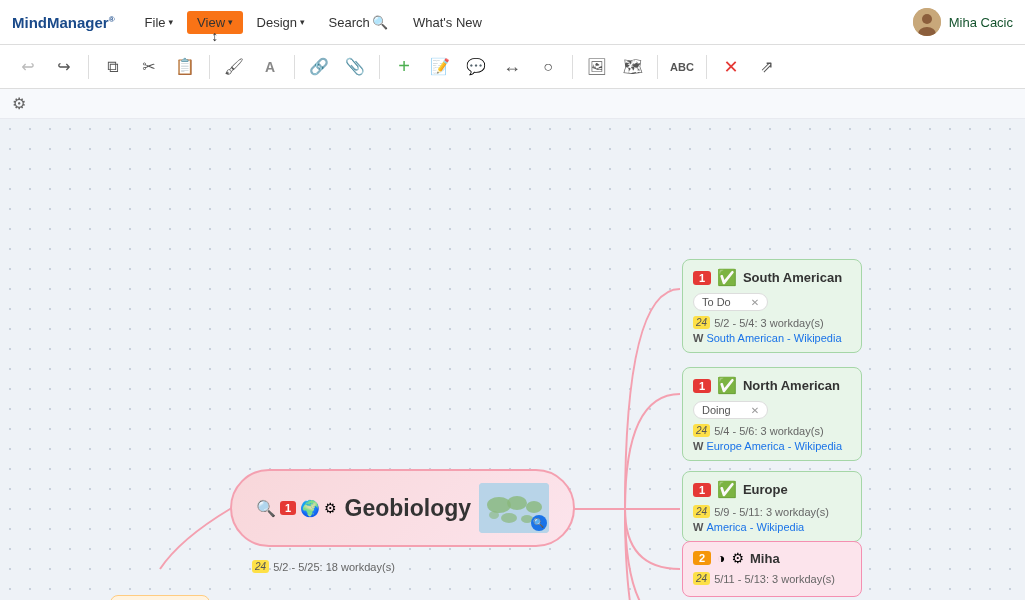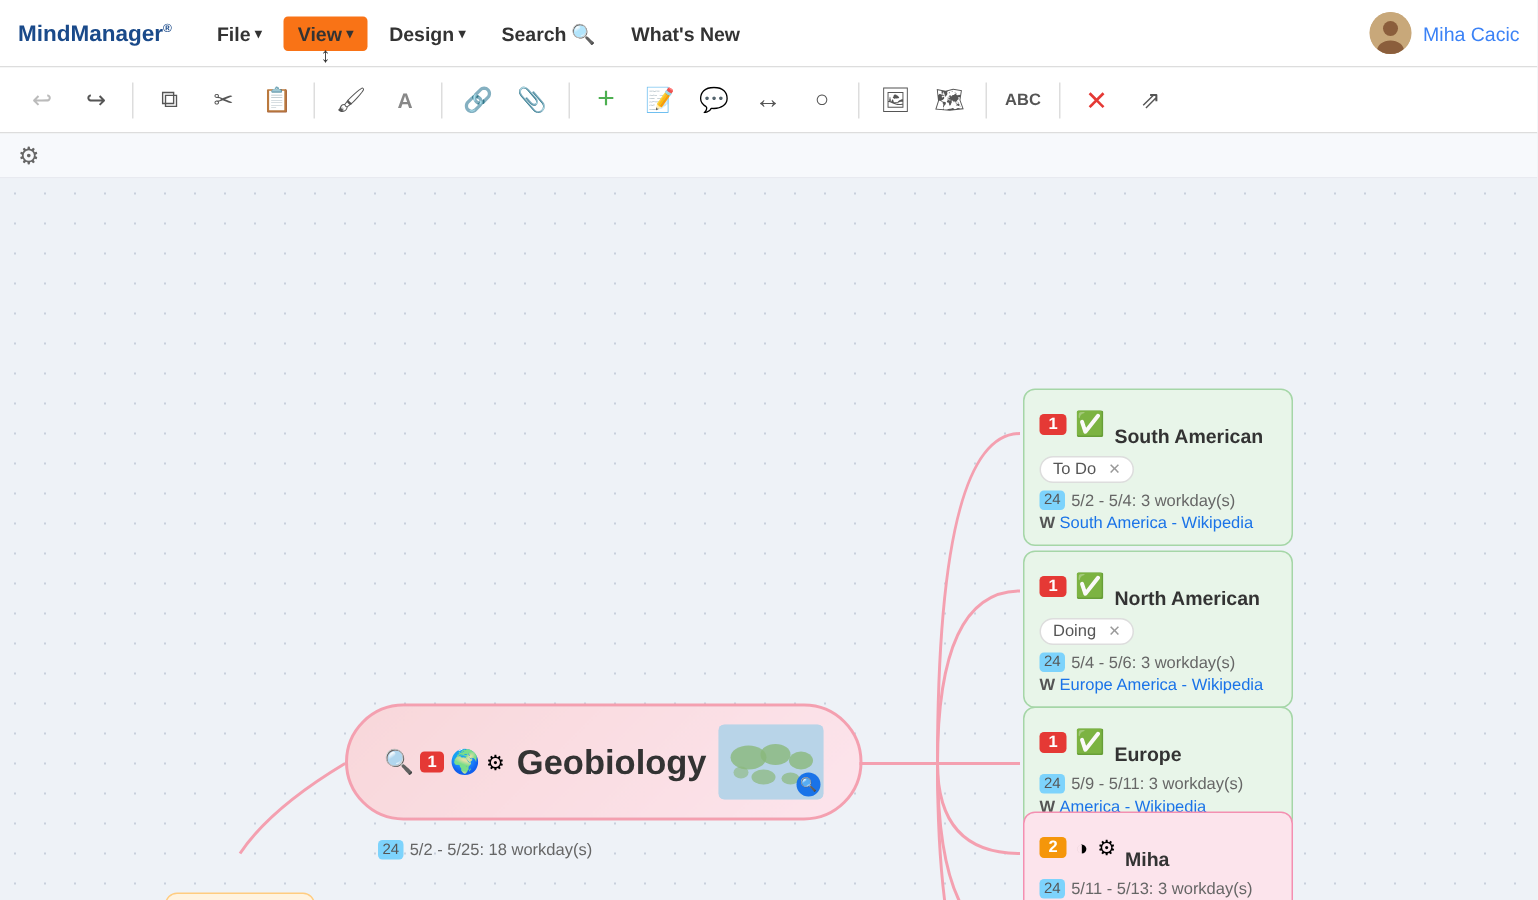--- a/index.html
+++ b/index.html
@@ -8,31 +8,31 @@
     
     .top-nav {
       display: flex; align-items: center; background: #fff;
       border-bottom: 1px solid #ddd; padding: 16px 12px; height: 45px;
     }
     .logo { font-size: 15px; font-weight: bold; color: #1a4a8a; margin-right: 20px; }
     .logo sup { font-size: 8px; color: #1a4a8a; }
     .nav-menu { display: flex; gap: 4px; }
     .nav-item {
       padding: 4px 10px; cursor: pointer; font-size: 13px; color: #333;
-      border-radius: 3px; display: flex; align-items: center; gap: 3px; font-weight: bold;
+      border-radius: 3px; display: flex; align-items: center; gap: 3px;
     }
     .nav-item:hover, .nav-item.active { background: #f97316; }
     .nav-item .arrow { font-size: 9px; }
     .nav-cursor { position: relative; }
     .user-section { margin-left: auto; display: flex; align-items: center; gap: 8px; }
     .user-avatar {
       width: 28px; height: 28px; border-radius: 50%; background: #c8a87a;
       display: flex; align-items: center; justify-content: center; overflow: hidden;
     }
-    .user-name { font-size: 13px; color: #3b82f6; }
+    .user-name { font-size: 13px; color: #14532d; }
 
     
     .toolbar {
       display: flex; align-items: center; background: #fff;
       border-bottom: 1px solid #ddd; padding: 4px 12px; height: 44px; gap: 4px;
     }
     .tb-btn {
       width: 32px; height: 32px; display: flex; align-items: center; justify-content: center;
       cursor: pointer; border-radius: 3px; font-size: 16px; color: #555;
       border: none; background: transparent;
@@ -71,21 +71,21 @@
     }
     .center-node-title {
       font-size: 23px; font-weight: 700; color: #333;
     }
     .center-node-icons { display: flex; gap: 4px; align-items: center; }
     .center-node-date {
       position: absolute; bottom: -28px; left: 20px;
       font-size: 11px; color: #666; display: flex; align-items: center; gap: 4px;
     }
     .date-icon { 
-      background: #7dd3fc; border-radius: 3px; padding: 1px 3px; font-size: 10px; color: #555;
+      background: #fde047; border-radius: 3px; padding: 1px 3px; font-size: 10px; color: #555; font-style: italic;
     }
 
     
     .map-thumb {
       width: 70px; height: 50px;
       background: #b8d4e8;
       border-radius: 4px;
       position: relative;
       overflow: hidden;
     }
@@ -107,24 +107,24 @@
     }
     .branch-node-header {
       display: flex; align-items: center; gap: 6px; margin-bottom: 6px;
     }
     .priority-badge {
       background: #e53935; color: #fff; border-radius: 3px;
       font-size: 11px; font-weight: bold; padding: 1px 5px; min-width: 18px; text-align: center;
     }
     .priority-badge.p2 { background: #f5960a; }
     .check-icon { color: #4caf50; font-size: 16px; }
-    .branch-title { font-size: 13px; font-weight: 600; color: #333; margin-top: 15px; }
+    .branch-title { font-size: 13px; font-weight: 600; color: #333; }
 
     .tag-pill {
-      display: inline-flex; align-items: center; gap: 8px;
+      display: inline-flex; align-items: center; gap: 20px;
       background: #fff; border: 1px solid #ddd; border-radius: 12px;
       padding: 2px 8px; font-size: 11px; color: #555; margin-bottom: 5px;
     }
     .tag-x { cursor: pointer; font-size: 10px; color: #999; }
 
     .branch-date { font-size: 11px; color: #666; display: flex; align-items: center; gap: 4px; margin-bottom: 3px; }
     .branch-link { font-size: 11px; color: #1a73e8; display: flex; align-items: center; gap: 3px; }
     .w-icon { font-size: 11px; font-weight: bold; color: #555; }
 
     
@@ -276,21 +276,21 @@
     <div class="tag-pill">
       <span>To Do</span>
       <span class="tag-x">✕</span>
     </div>
     <div class="branch-date">
       <span class="date-icon">24</span>
       <span>5/2 - 5/4: 3 workday(s)</span>
     </div>
     <div class="branch-link">
       <span class="w-icon">W</span>
-      <span>South America - Wikipedia</span>
+      <span>South American - Wikipedia</span>
     </div>
   </div>
 
   <div class="branch-node node-green" style="left:682px;top:248px;">
     <div class="branch-node-header">
       <span class="priority-badge">1</span>
       <span class="check-icon">✅</span>
       <span class="branch-title">North American</span>
     </div>
     <div class="tag-pill">

